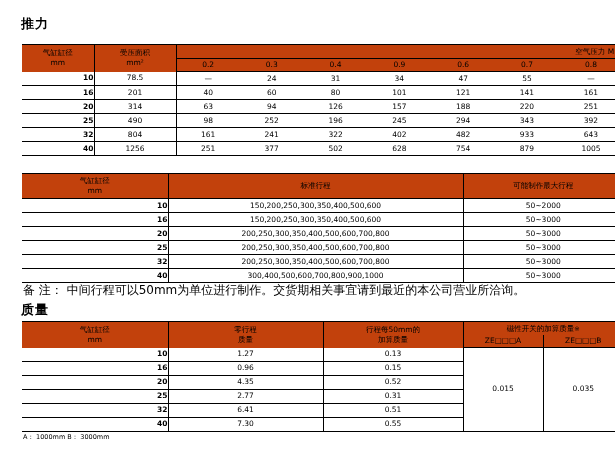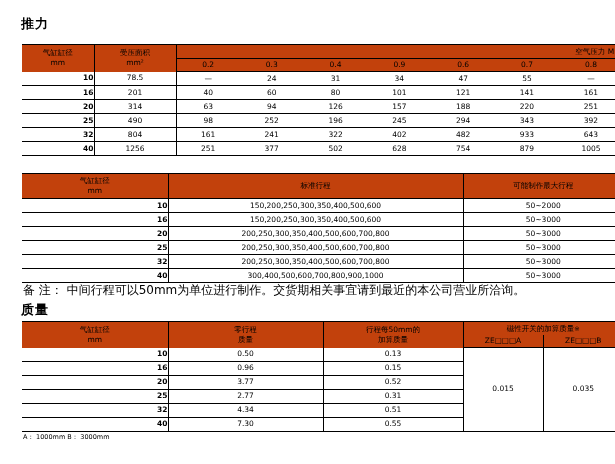--- a/index.html
+++ b/index.html
@@ -289,43 +289,43 @@
           <span>磁性开关的加算质量</span><span class="small">※</span>
         </td>
       </tr>
       <tr class="hdr-band rule-bottom sub-hdr">
         <td class="vline-right">ZE□□□A</td>
         <td>ZE□□□B</td>
       </tr>
 
       <tr class="rule-thin-bottom">
         <td class="bold vline-right">10</td>
-        <td class="vline-right">0.50</td>
+        <td class="vline-right">1.27</td>
         <td class="vline-right">0.13</td>
         <td rowspan="6" class="vline-right">0.015</td>
         <td rowspan="6">0.035</td>
       </tr>
       <tr class="rule-thin-bottom">
         <td class="bold vline-right">16</td>
         <td class="vline-right">0.96</td>
         <td class="vline-right">0.15</td>
       </tr>
       <tr class="rule-thin-bottom">
         <td class="bold vline-right">20</td>
-        <td class="vline-right">3.77</td>
+        <td class="vline-right">4.35</td>
         <td class="vline-right">0.52</td>
       </tr>
       <tr class="rule-thin-bottom">
         <td class="bold vline-right">25</td>
         <td class="vline-right">2.77</td>
         <td class="vline-right">0.31</td>
       </tr>
       <tr class="rule-thin-bottom">
         <td class="bold vline-right">32</td>
-        <td class="vline-right">4.34</td>
+        <td class="vline-right">6.41</td>
         <td class="vline-right">0.51</td>
       </tr>
       <tr class="rule-bottom">
         <td class="bold vline-right">40</td>
         <td class="vline-right">7.30</td>
         <td class="vline-right">0.55</td>
       </tr>
     </tbody>
   </table>
 

